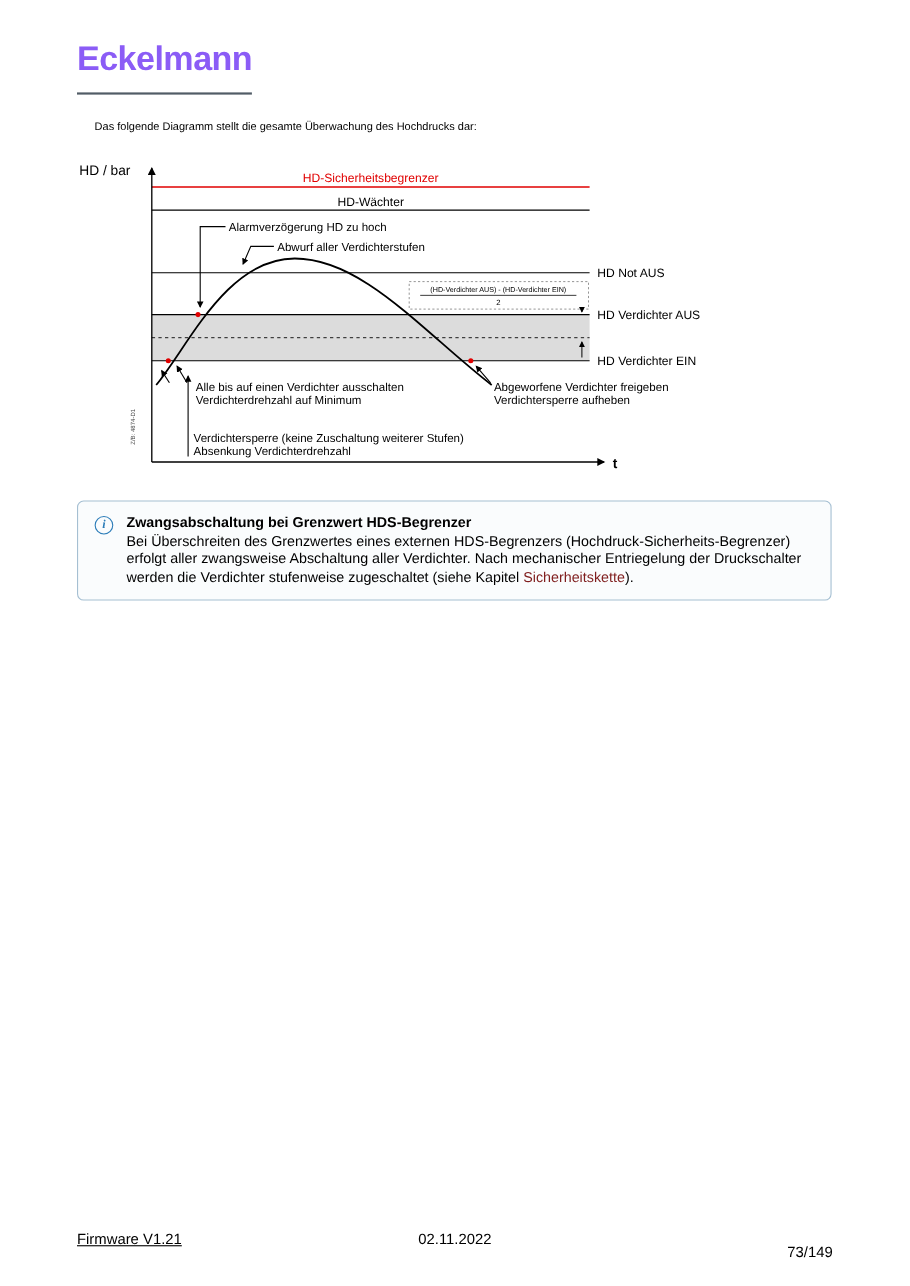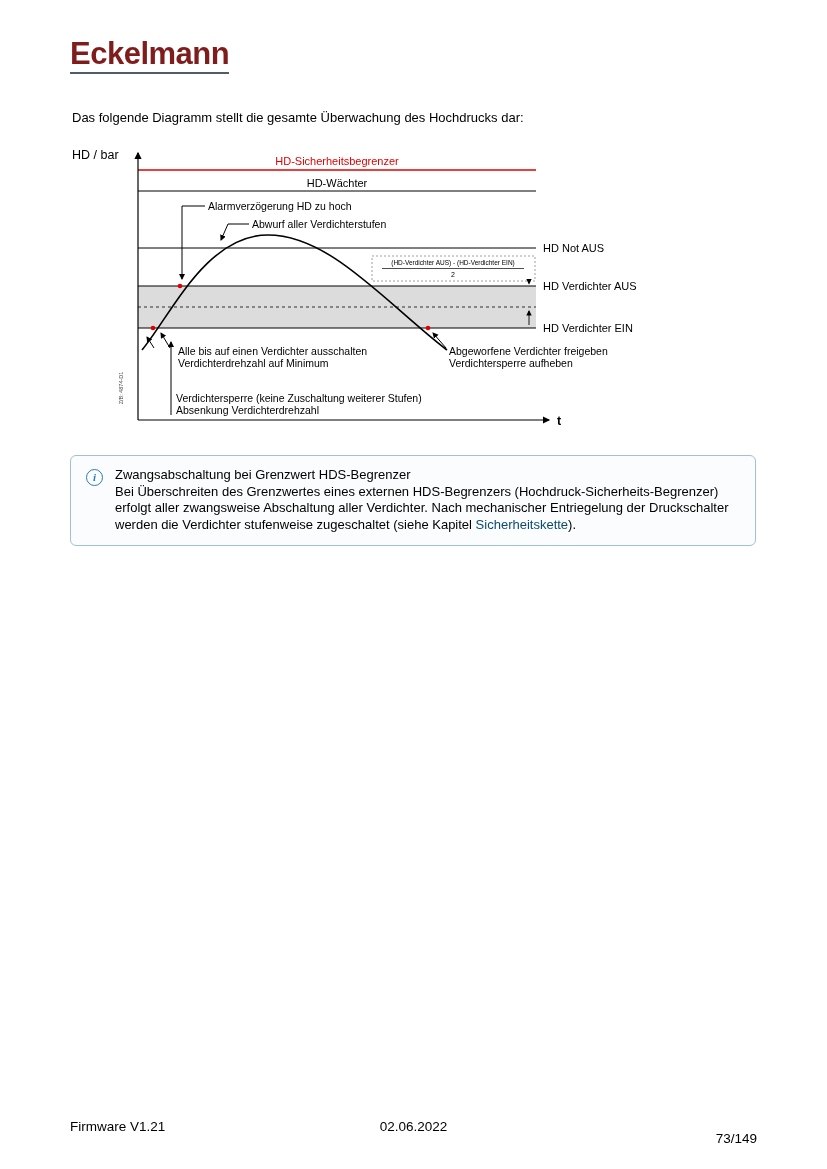--- a/index.html
+++ b/index.html
@@ -4,45 +4,45 @@
 <style>
   * { margin:0; padding:0; box-sizing:border-box; }
   html,body { background:#fff; }
   .page {
     position:relative; width:827px; height:1169px; margin:0 auto;
     background:#fff; font-family:"Liberation Sans", sans-serif; color:#000;
     overflow:hidden;
   }
   .logo {
     position:absolute; top:38px; left:70px;
-    font-size:31px; font-weight:bold; color:#7f1d1d; letter-spacing:-0.5px;
-    line-height:1; padding-bottom:3px; border-bottom:2px solid #515c66;
+    font-size:31px; font-weight:bold; color:#8b5cf6; letter-spacing:-0.5px;
+    line-height:1; padding-bottom:15px; border-bottom:2px solid #515c66;
     display:inline-block;
   }
-  .intro { position:absolute; top:110px; left:72px; font-size:13px; }
+  .intro { position:absolute; top:110px; left:86px; font-size:10px; }
   .diagram { position:absolute; top:143px; left:66px; }
   .note {
     position:absolute; top:455px; left:70px; width:686px;
     border:1px solid #a5bfd2; border-radius:6px; background:#fafcfd;
     padding:11px 16px 12px 44px; font-size:13px; line-height:16.5px;
   }
   .note .info-icon {
     position:absolute; left:15px; top:13px; width:17px; height:17px;
     border:1.5px solid #2b7cb8; border-radius:50%; color:#2b7cb8;
     display:flex; align-items:center; justify-content:center;
     font-family:"Liberation Serif", serif; font-style:italic;
     font-size:11px; font-weight:bold;
   }
-  .note-title { font-weight:normal; }
-  .link { color:#0c4a6e; text-decoration:none; cursor:pointer; }
+  .note-title { font-weight:bold; }
+  .link { color:#7f1d1d; text-decoration:none; cursor:pointer; }
   .footer {
     position:absolute; top:1119px; left:70px; right:70px;
     font-size:13.5px;
   }
-  .footer .left { float:left; }
+  .footer .left { float:left;text-decoration:underline; }
   .footer .right { float:right;margin-top:12px; }
   .footer .center { position:absolute; left:50%; transform:translateX(-50%); }
   svg text { font-family:"Liberation Sans", sans-serif; }
 </style>
 </head>
 <body>
 
 <div class="page">
 
   <div class="logo">Eckelmann</div>
@@ -115,17 +115,17 @@
   </svg>
 
   <div class="note">
     <span class="info-icon">i</span>
     <div class="note-title">Zwangsabschaltung bei Grenzwert HDS-Begrenzer</div>
     <div class="note-body"><span>Bei Überschreiten des Grenzwertes eines externen HDS-Begrenzers (Hochdruck-Sicherheits-Begrenzer) erfolgt aller zwangsweise Abschaltung aller Verdichter. Nach mechanischer Entriegelung der Druckschalter werden die Verdichter stufenweise zugeschaltet (siehe Kapitel </span><span class="link">Sicherheitskette</span><span>).</span></div>
   </div>
 
   <div class="footer">
     <span class="left">Firmware V1.21</span>
-    <span class="center">02.06.2022</span>
+    <span class="center">02.11.2022</span>
     <span class="right">73/149</span>
   </div>
 
 </div>
 
 </body></html>

